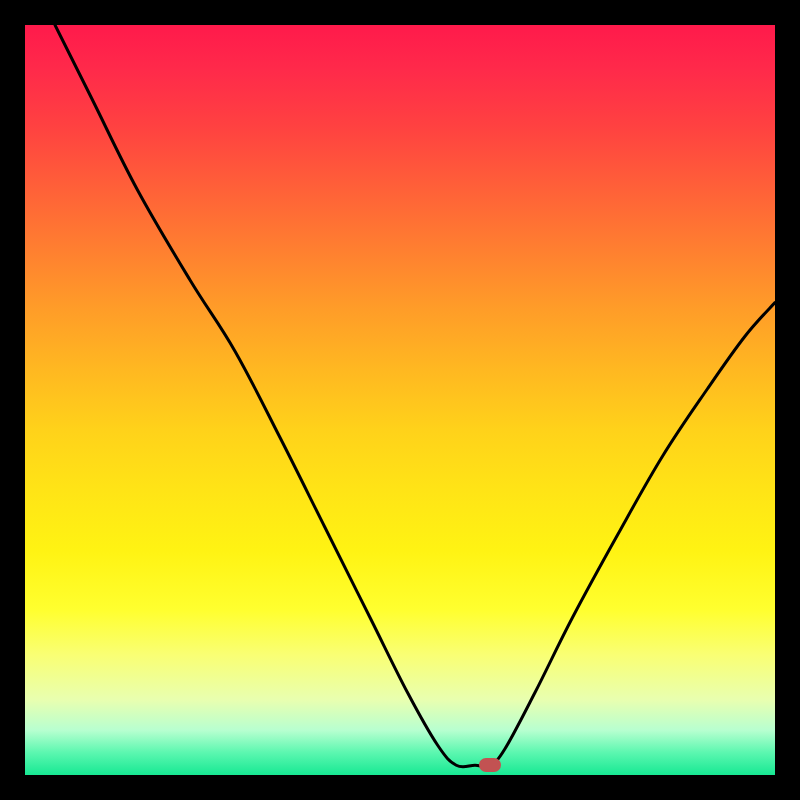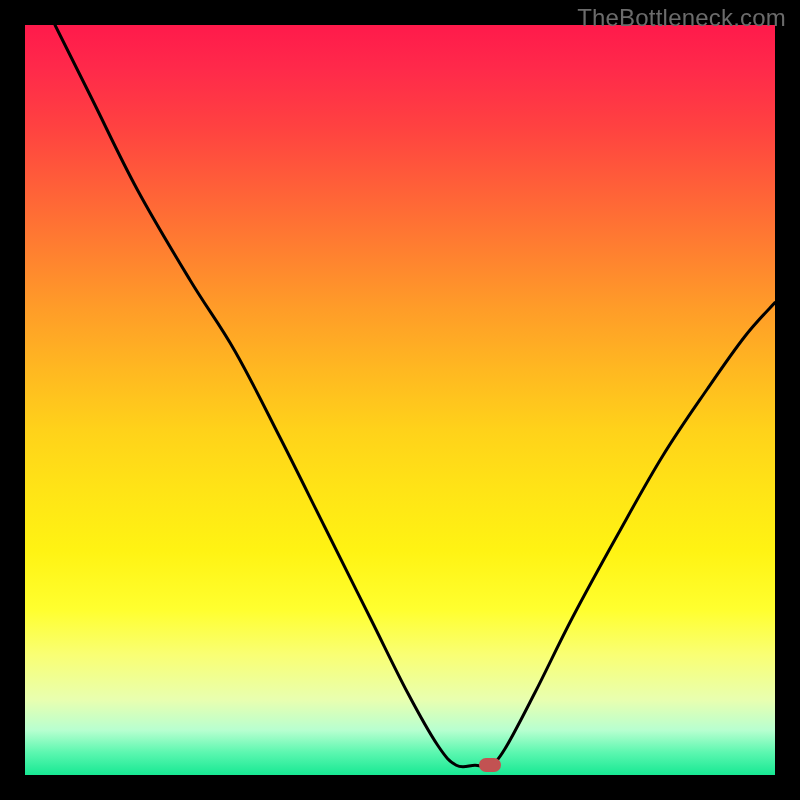--- a/index.html
+++ b/index.html
@@ -66,21 +66,20 @@
     border-radius: 7px;
     background: #c25252;
     transform: translate(-50%, -50%);
   }
 </style>
 </head>
 <body>
 
 <div class="frame">
 
-  <div class="watermark">TheBottleneck.com</div>
 
   <div class="plot">
     <svg class="curve" viewBox="0 0 750 750" preserveAspectRatio="none">
       <path id="curve-path" d="M 30.00 0.00 C 36.75 13.50, 52.65 45.30, 67.50 75.00 C 82.35 104.70, 94.95 132.60, 112.50 165.00 C 130.05 197.40, 147.45 225.97, 165.00 255.00 C 182.55 284.03, 193.80 297.90, 210.00 326.25 C 226.20 354.60, 238.80 380.78, 255.00 412.50 C 271.20 444.22, 283.80 470.10, 300.00 502.50 C 316.20 534.90, 330.15 562.80, 345.00 592.50 C 359.85 622.20, 370.35 644.55, 382.50 667.50 C 394.65 690.45, 403.73 706.90, 412.50 720.00 C 421.28 733.10, 424.50 736.61, 431.25 740.25 C 438.00 743.89, 443.93 740.25, 450.00 740.25 C 456.07 740.25, 459.60 743.22, 465.00 740.25 C 470.40 737.28, 471.90 736.85, 480.00 723.75 C 488.10 710.65, 497.85 691.13, 510.00 667.50 C 522.15 643.88, 532.65 620.85, 547.50 592.50 C 562.35 564.15, 576.30 539.02, 592.50 510.00 C 608.70 480.98, 621.30 457.57, 637.50 431.25 C 653.70 404.93, 667.65 385.35, 682.50 363.75 C 697.35 342.15, 707.85 326.77, 720.00 311.25 C 732.15 295.73, 744.60 283.57, 750.00 277.50" fill="none" stroke="#000" stroke-width="3" stroke-linecap="round" stroke-linejoin="round"></path>
     </svg>
     <div class="marker" id="min-marker" style="left: 465px; top: 740.25px; background: rgb(194, 82, 82);"></div>
   </div>
 
 </div>
 

